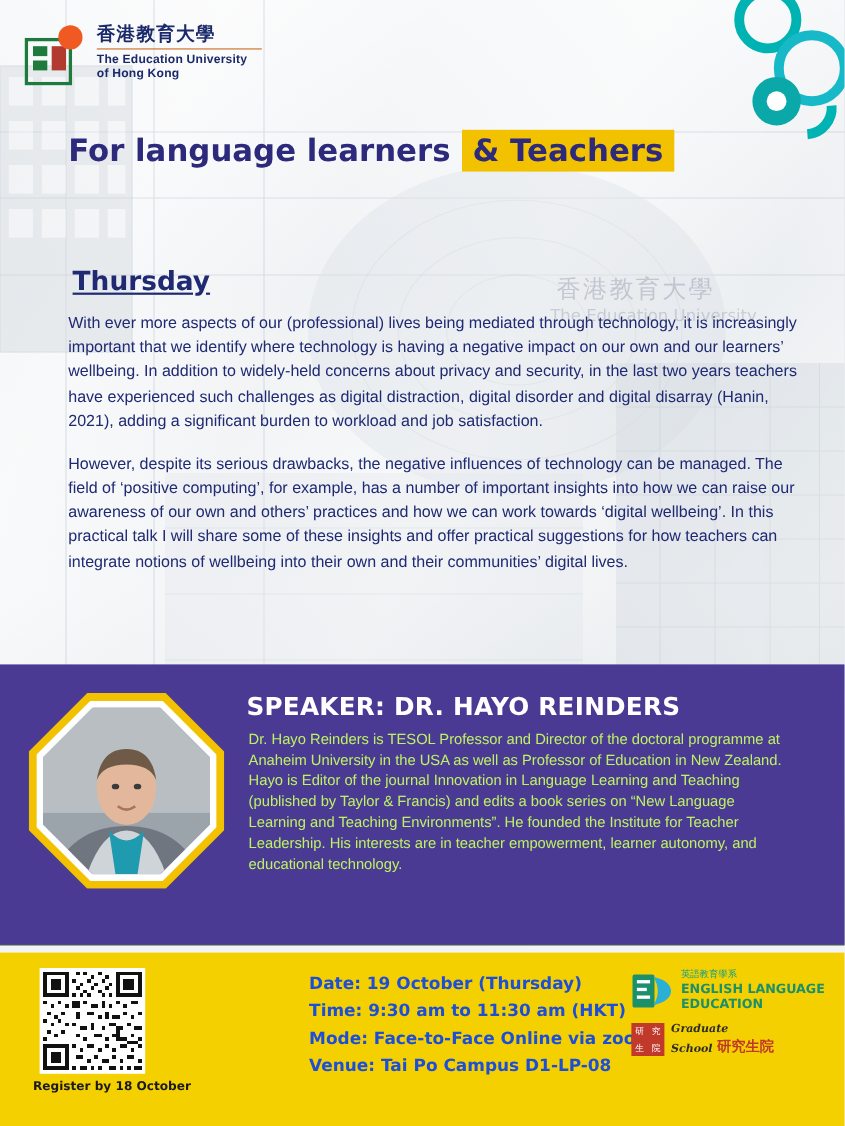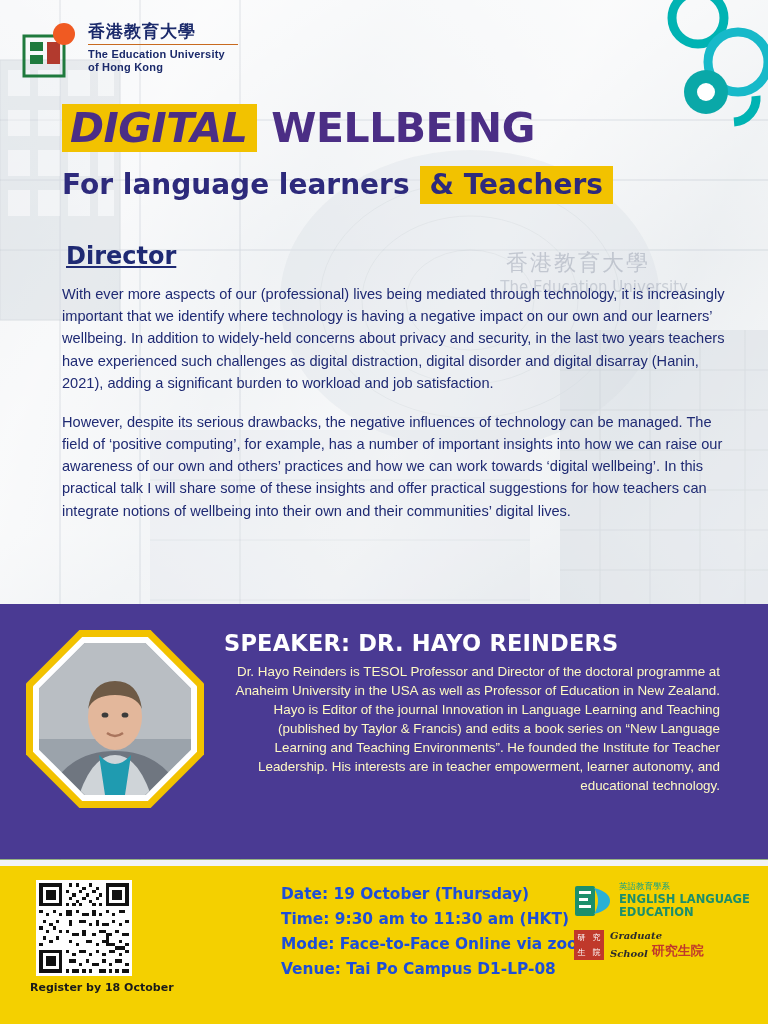--- a/index.html
+++ b/index.html
@@ -225,24 +225,23 @@
     font-weight: bold;
     color: #ffffff;
     font-family: "DejaVu Sans", sans-serif;
     letter-spacing: 0.2px;
   }
   .speaker-bio {
     position: absolute;
     left: 226px;
     top: 58px;
     width: 494px;
-    color: #fef9c3;
+    color: #bef264;
     font-size: 13.4px;
     line-height: 1.42;
-    text-align: right;
   }
 
   
   .footer {
     position: absolute;
     left: 0;
     top: 866px;
     width: 768px;
     height: 158px;
     background: #f4d000;
@@ -449,31 +448,27 @@
     </svg>
     <div>
       <div class="logo-text-cn">香港教育大學</div>
       <div class="logo-rule"></div>
       <div class="logo-text-en">The Education University</div>
       <div class="logo-text-en">of Hong Kong</div>
     </div>
   </div>
 
   <div class="title-wrap">
-    <div class="title-row1">
-      <span class="title-digital">DIGITAL</span>
-      <span class="title-wellbeing">WELLBEING</span>
-    </div>
     <div class="title-row2">
       <span class="title-sub1">For language learners</span>
       <span class="title-sub2">&amp; Teachers</span>
     </div>
   </div>
 
-  <div class="abstract-head">Director</div>
+  <div class="abstract-head">Thursday</div>
   <div class="abstract-body">
     <p>With ever more aspects of our (professional) lives being mediated through technology, it is increasingly important that we identify where technology is having a negative impact on our own and our learners’ wellbeing. In addition to widely-held concerns about privacy and security, in the last two years teachers have experienced such challenges as digital distraction, digital disorder and digital disarray (Hanin, 2021), adding a significant burden to workload and job satisfaction.</p>
     <p>However, despite its serious drawbacks, the negative influences of technology can be managed. The field of ‘positive computing’, for example, has a number of important insights into how we can raise our awareness of our own and others’ practices and how we can work towards ‘digital wellbeing’. In this practical talk I will share some of these insights and offer practical suggestions for how teachers can integrate notions of wellbeing into their own and their communities’ digital lives.</p>
   </div>
 
   <div class="speaker-band">
     <div class="speaker-photo">
       <div class="oct-outer"></div>
       <div class="oct-mid"></div>
       <div class="oct-photo">

